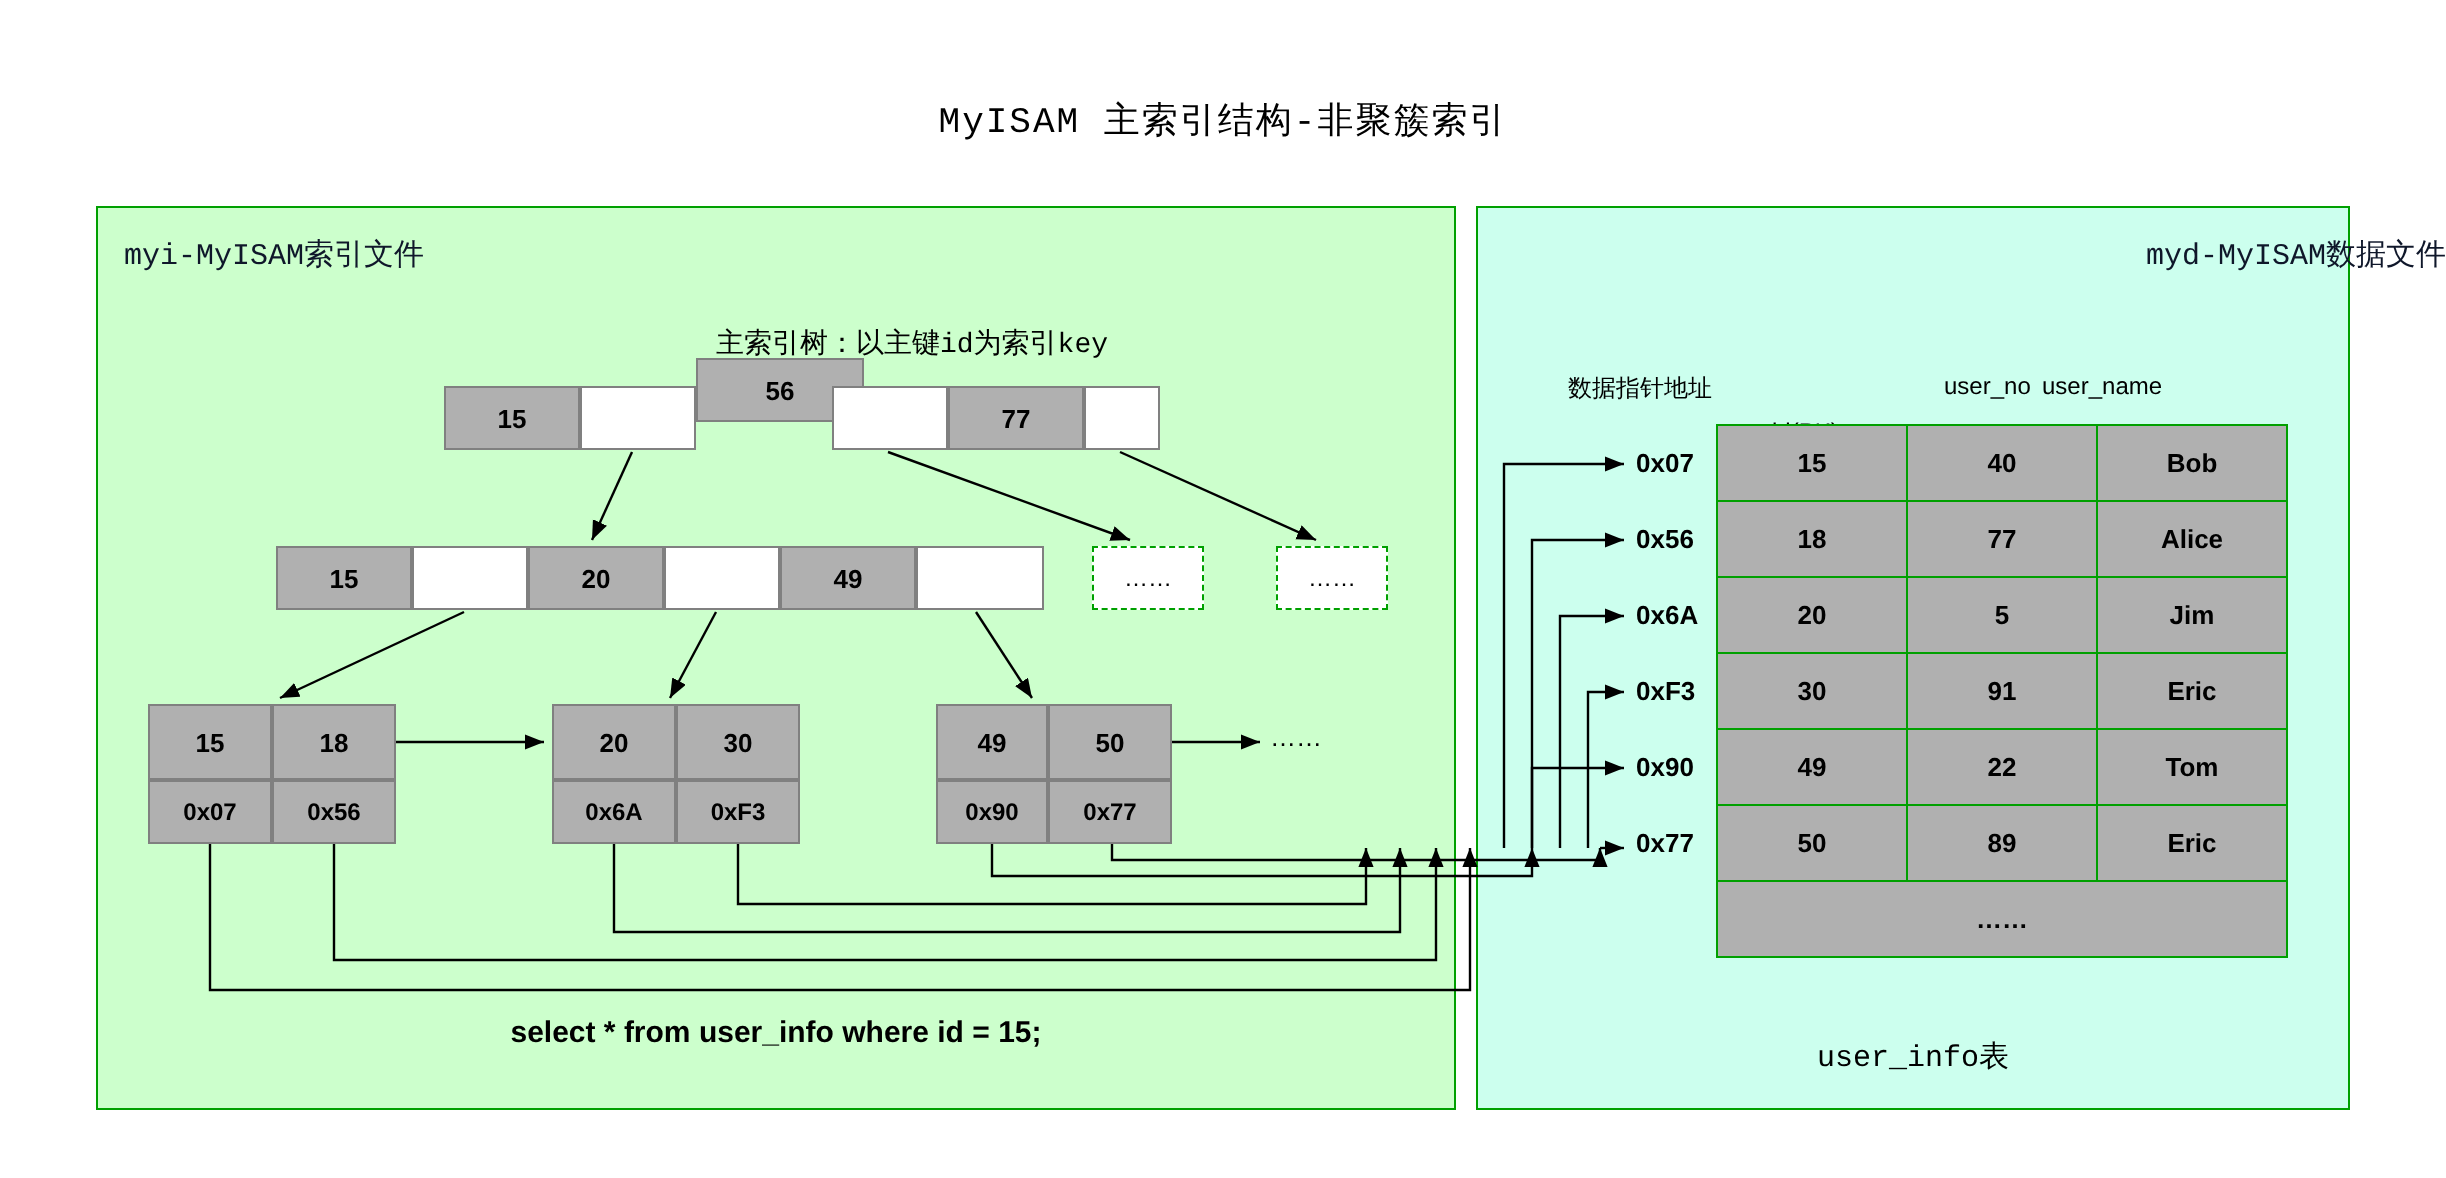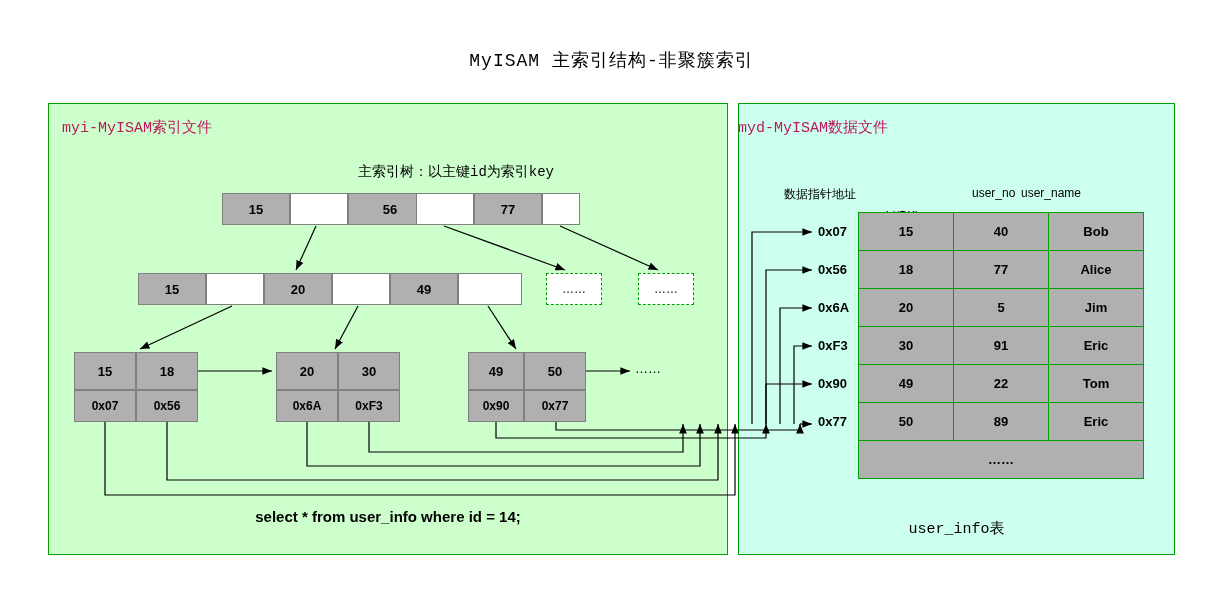--- a/index.html
+++ b/index.html
@@ -44,31 +44,31 @@
     left: 738px;
     top: 103px;
     width: 437px;
     height: 452px;
     background: #ccffee;
   }
   .panel-title {
     position: absolute;
     font-family: "Liberation Mono", monospace;
     font-size: 15px;
-    color: #be185d;
+    color: #0f172a;
   }
   #panel-index-title {
     left: 62px;
     top: 118px;
   }
   #panel-data-title {
     left: 738px;
     top: 118px;
     width: 485px;
-    text-align: left;
+    text-align: right;
   }
   .subtitle {
     position: absolute;
     font-family: "Liberation Mono", monospace;
     font-size: 14px;
     color: #000000;
   }
   #tree-subtitle {
     left: 48px;
     top: 163px;
@@ -186,21 +186,21 @@
   <div class="panel" id="panel-index"></div>
   <div class="panel" id="panel-data"></div>
 
   <div class="panel-title" id="panel-index-title">myi-MyISAM索引文件</div>
   <div class="panel-title" id="panel-data-title">myd-MyISAM数据文件</div>
 
   <div class="subtitle" id="tree-subtitle">主索引树：以主键id为索引key</div>
 
   <div class="cell" style="left:222px; top:193px; width:68px; height:32px;">15</div>
   <div class="cell empty" style="left:290px; top:193px; width:58px; height:32px;"></div>
-  <div class="cell" style="left:348px; top:193px; width:84px; height:32px;">56</div>
+  <div class="cell" style="left:348px; top:179px; width:84px; height:32px;">56</div>
   <div class="cell empty" style="left:416px; top:193px; width:58px; height:32px;"></div>
   <div class="cell" style="left:474px; top:193px; width:68px; height:32px;">77</div>
   <div class="cell empty" style="left:542px; top:193px; width:38px; height:32px;"></div>
 
   <div class="cell" style="left:138px; top:273px; width:68px; height:32px;">15</div>
   <div class="cell empty" style="left:206px; top:273px; width:58px; height:32px;"></div>
   <div class="cell" style="left:264px; top:273px; width:68px; height:32px;">20</div>
   <div class="cell empty" style="left:332px; top:273px; width:58px; height:32px;"></div>
   <div class="cell" style="left:390px; top:273px; width:68px; height:32px;">49</div>
   <div class="cell empty" style="left:458px; top:273px; width:64px; height:32px;"></div>
@@ -218,21 +218,21 @@
   <div class="cell ptr" style="left:276px; top:390px; width:62px; height:32px;">0x6A</div>
   <div class="cell ptr" style="left:338px; top:390px; width:62px; height:32px;">0xF3</div>
 
   <div class="cell" style="left:468px; top:352px; width:56px; height:38px;">49</div>
   <div class="cell" style="left:524px; top:352px; width:62px; height:38px;">50</div>
   <div class="cell ptr" style="left:468px; top:390px; width:56px; height:32px;">0x90</div>
   <div class="cell ptr" style="left:524px; top:390px; width:62px; height:32px;">0x77</div>
 
   <div class="ellipsis-plain" style="left:635px; top:361px;">……</div>
 
-  <div class="sql">select  *  from user_info  where id = 14;</div>
+  <div class="sql">select  *  from user_info  where id = 15;</div>
 
   <div class="dcol-head" style="left:784px; top:186px;">数据指针地址</div>
   <div class="dcol-head" style="left:886px; top:186px;margin-top:23px;">id(PK)</div>
   <div class="dcol-head" style="left:972px; top:186px;">user_no</div>
   <div class="dcol-head" style="left:1021px; top:186px;">user_name</div>
 
   <div class="addr" style="left:818px; top:224px;">0x07</div>
   <div class="addr" style="left:818px; top:262px;">0x56</div>
   <div class="addr" style="left:818px; top:300px;">0x6A</div>
   <div class="addr" style="left:818px; top:338px;">0xF3</div>

